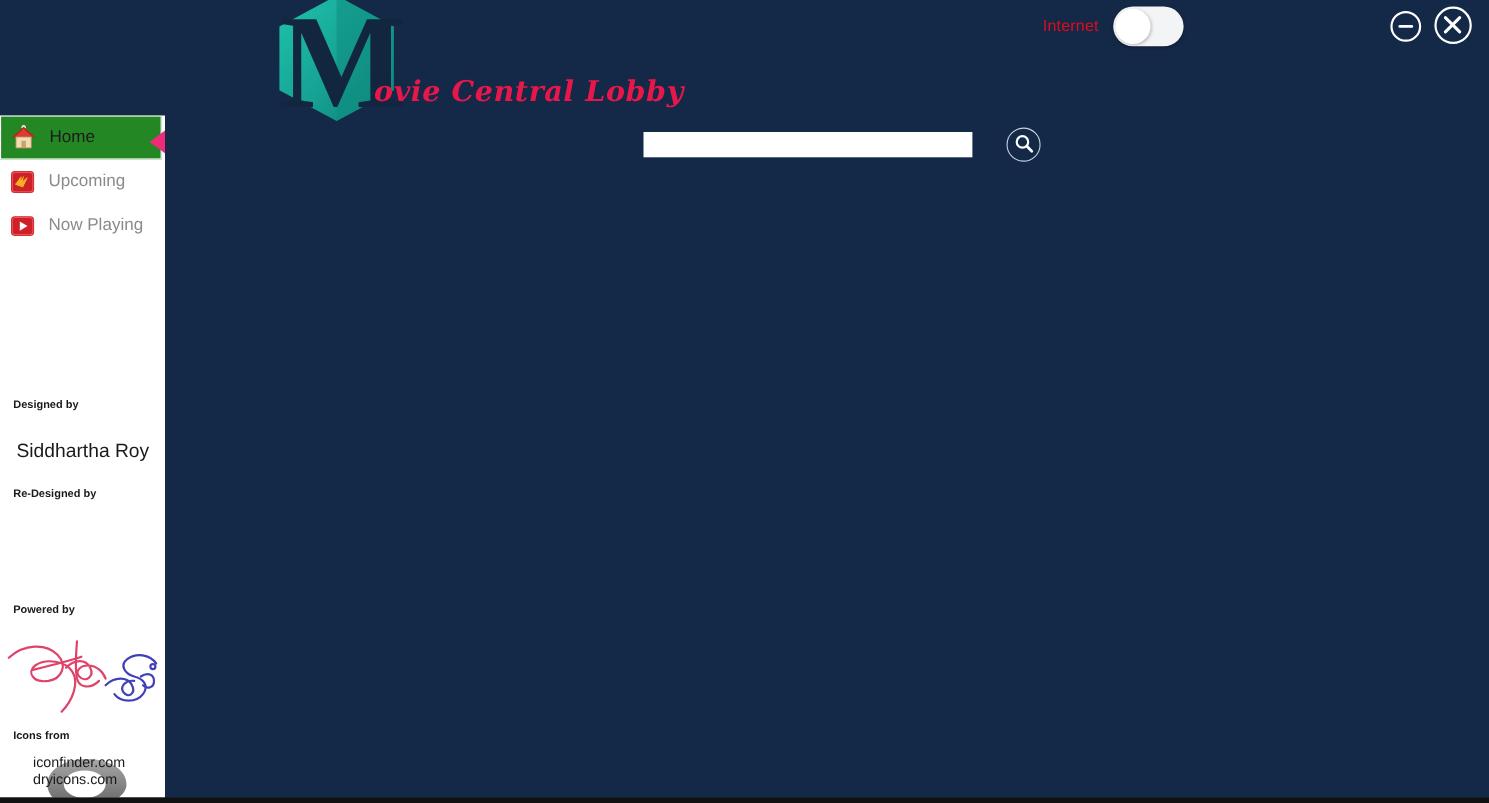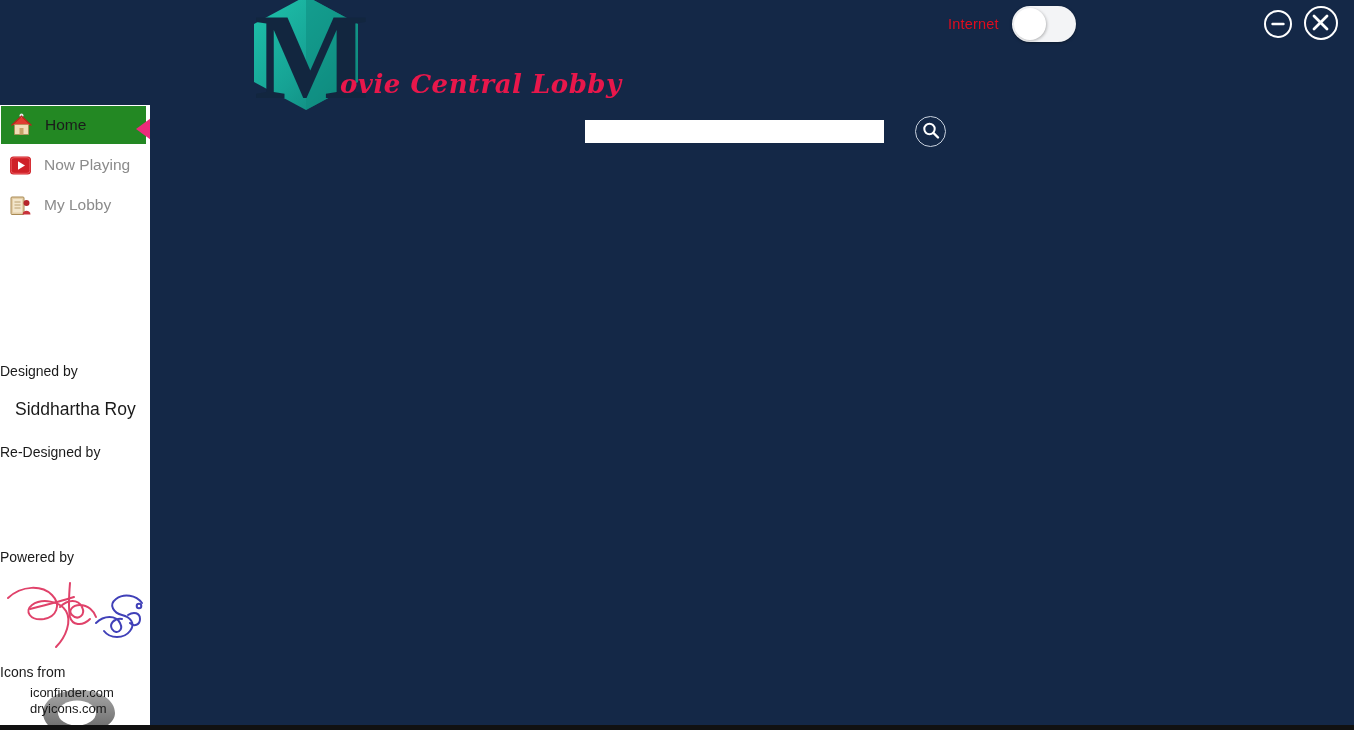--- a/index.html
+++ b/index.html
@@ -162,23 +162,23 @@
     left: 135px; top: 12px;
     width: 0; height: 0;
     border-top: 11px solid transparent;
     border-bottom: 11px solid transparent;
     border-right: 15px solid #ee2a7b;
   }
 
   
   .credit-head {
     position: absolute;
-    left: 0;
-    font-size: 14px;
-    font-weight: normal;
+    left: 12px;
+    font-size: 10px;
+    font-weight: bold;
     color: #1a1a1a;
     font-family: "Liberation Sans", sans-serif;
     white-space: nowrap;
   }
   .credit-name {
     position: absolute;
     left: 15px;
     font-size: 17.5px;
     color: #1a1a1a;
     font-family: "Liberation Sans", sans-serif;
@@ -252,46 +252,43 @@
             <path d="M5.5 11.5 L19.5 11.5 L19.5 21.5 L5.5 21.5 Z" fill="#f2dcb8" stroke="#b08c54" stroke-width="0.8"></path>
             <rect x="10.5" y="15" width="4" height="6.5" fill="#c8a268"></rect>
             <circle cx="12.5" cy="2.6" r="2" fill="#e8e8e8"></circle>
             <path d="M2.5 12.4 L12.5 3.2 L22.5 12.4" fill="none" stroke="#b7271d" stroke-width="1.4"></path>
           </svg>
         </span>
         <span class="nav-label">Home</span>
         <span class="nav-pointer"></span>
       </div>
 
+      <div class="nav-item">
+        <span class="nav-icon">
+          <svg width="25" height="25" viewBox="0 0 25 25">
+            <rect x="2" y="2.5" width="21" height="20" rx="3.5" fill="#cf2027"></rect>
+            <rect x="3.2" y="3.7" width="18.6" height="17.6" rx="2.8" fill="none" stroke="#e8565b" stroke-width="1"></rect>
+            <path d="M6 15 L11 7 L10 12 L14 6.5 L12 13.5 L17.5 8 L13 17 Z" fill="#f5c518"></path>
+            <path d="M5.5 14.5 L12 7 L10.5 13 L17 8 L12.5 17.5 Z" fill="#f7a928" opacity="0.85"></path>
+          </svg>
+        </span>
+        <span class="nav-label">Upcoming</span>
+      </div>
 
       <div class="nav-item">
         <span class="nav-icon">
           <svg width="25" height="25" viewBox="0 0 25 25">
             <rect x="2" y="3.5" width="21" height="18" rx="3.5" fill="#cf2027"></rect>
             <rect x="3.2" y="4.7" width="18.6" height="15.6" rx="2.8" fill="none" stroke="#e8565b" stroke-width="1"></rect>
             <path d="M10 8.3 L17 12.5 L10 16.7 Z" fill="#ffffff"></path>
           </svg>
         </span>
         <span class="nav-label">Now Playing</span>
       </div>
 
-      <div class="nav-item">
-        <span class="nav-icon">
-          <svg width="25" height="25" viewBox="0 0 25 25">
-            <rect x="3" y="4" width="13" height="17.5" rx="1" fill="#e4cfa8" stroke="#a98a54" stroke-width="1"></rect>
-            <rect x="5" y="6" width="9" height="13.5" fill="#f3e6cb"></rect>
-            <line x1="6.5" y1="9" x2="12.5" y2="9" stroke="#b79a66" stroke-width="0.9"></line>
-            <line x1="6.5" y1="12" x2="12.5" y2="12" stroke="#b79a66" stroke-width="0.9"></line>
-            <line x1="6.5" y1="15" x2="12.5" y2="15" stroke="#b79a66" stroke-width="0.9"></line>
-            <circle cx="18.5" cy="10" r="3" fill="#b6252a"></circle>
-            <path d="M14.5 21.5 C14.5 16.5 22.5 16.5 22.5 21.5 Z" fill="#c8323a"></path>
-          </svg>
-        </span>
-        <span class="nav-label">My Lobby</span>
-      </div>
 
 
     </div>
 
     <div class="credit-head" style="top:258px;">Designed by</div>
 
     <div class="credit-name" style="top:294px;">Siddhartha Roy</div>
 
     <div class="credit-head" style="top:339px;">Re-Designed by</div>
 

